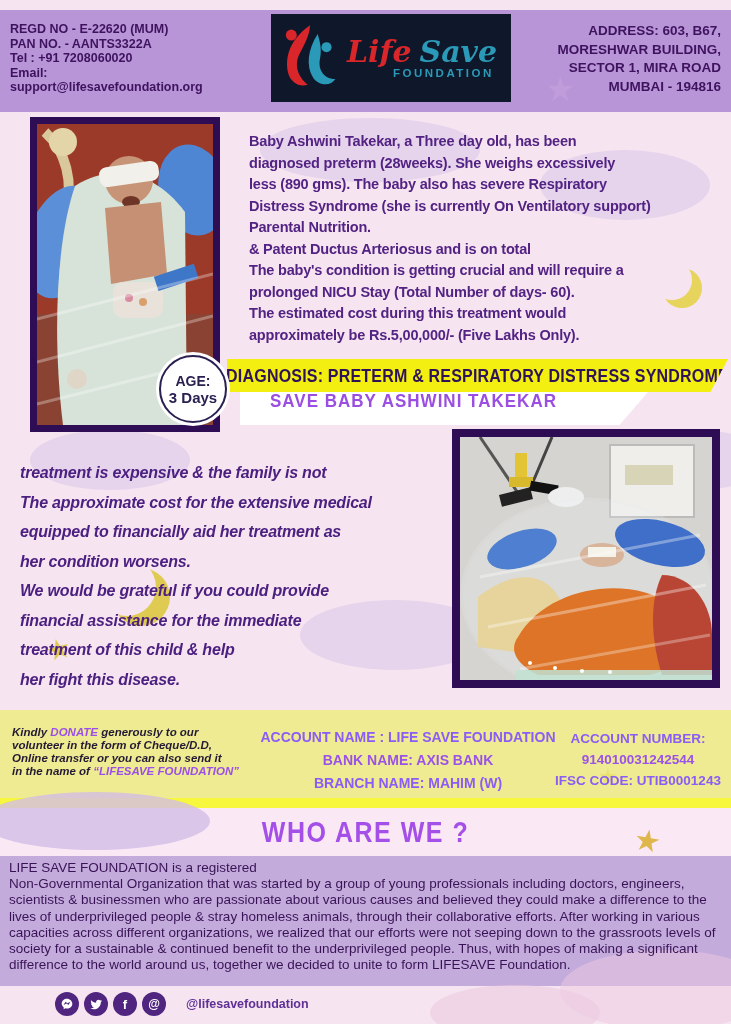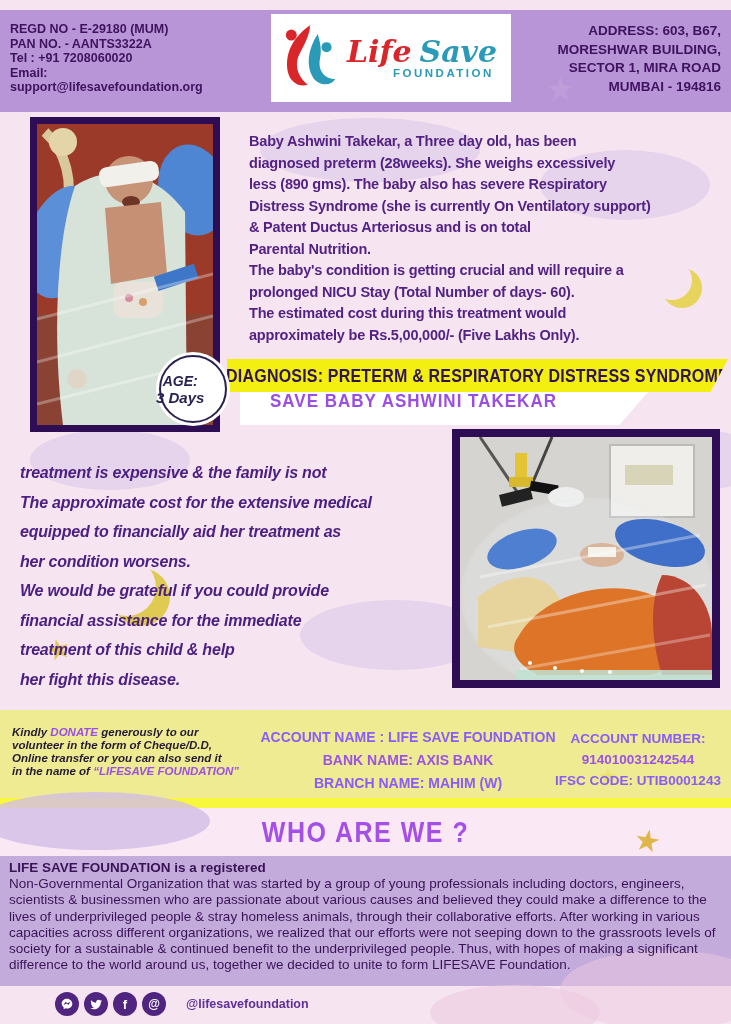--- a/index.html
+++ b/index.html
@@ -9,21 +9,21 @@
   .cloud{position:absolute;border-radius:50%;background:#d2bde6;opacity:.45;z-index:0;}
   .cloud.pink{background:#ecc9df;}
   .moon{position:absolute;border-radius:50%;background:transparent;z-index:0;}
   .star{position:absolute;color:#e2c94e;z-index:0;line-height:1;}
   
   .top-band{position:absolute;left:0;top:10px;width:731px;height:102px;background:#b795d6;z-index:1;}
   .hdr-left{position:absolute;left:10px;top:22px;color:#3f1260;font-weight:bold;
             font-size:12.5px;line-height:14.5px;z-index:2;}
   .hdr-addr{position:absolute;right:10px;top:22px;color:#3f1260;font-weight:bold;
             font-size:13.5px;line-height:18.5px;text-align:right;z-index:2;}
-  .logo-box{position:absolute;left:271px;top:14px;width:240px;height:88px;background:#ffffff;
+  .logo-box{position:absolute;left:271px;top:14px;width:240px;height:88px;background:#0f172a;
             display:flex;align-items:center;gap:4px;padding:2px 6px;box-sizing:border-box;z-index:2;}
   .logo-words{display:flex;flex-direction:column;align-items:flex-start;}
   .logo-script{font-family:"DejaVu Serif",serif;font-style:italic;font-weight:bold;font-size:30px;line-height:30px;}
   .logo-life{color:#d8262b;} .logo-save{color:#2a9ab8;margin-left:8px;}
   .logo-found{color:#2a9ab8;font-size:11.5px;letter-spacing:2.5px;font-weight:bold;margin:0 0 0 46px;}
   
   .photo{position:absolute;border:7px solid #2e0d54;background:#9c3a2a;z-index:2;}
   .photo-left{left:30px;top:117px;width:176px;height:301px;}
   .photo-right{left:452px;top:429px;width:252px;height:243px;border-width:8px;background:#d6d4d0;}
   .photo svg{display:block;width:100%;height:100%;}
@@ -36,21 +36,21 @@
                clip-path:polygon(0 0,100% 0,96.5% 100%,0 100%);z-index:2;
                display:flex;align-items:center;justify-content:center;}
   .diag-banner span{color:#2f1358;font-weight:bold;font-size:16px;letter-spacing:.2px;
                     transform:scaleY(1.15);white-space:nowrap;}
   .save-banner{position:absolute;left:240px;top:392px;width:408px;height:33px;background:#ffffff;
                clip-path:polygon(0 0,100% 0,93% 100%,0 100%);z-index:2;
                display:flex;}
   .save-banner span{color:#9b4fe0;font-weight:bold;font-size:17px;letter-spacing:1px;
                     padding-left:30px;transform:scaleY(1.12);white-space:nowrap;}
   .age-badge{position:absolute;left:156px;top:352px;width:74px;height:74px;border-radius:50%;
-             background:#fff;z-index:3;display:flex;align-items:center;font-style:italic;}
+             background:#fff;z-index:3;display:flex;align-items:center;justify-content:center;}
   .age-ring{position:absolute;inset:3px;border:2.5px solid #2a2052;border-radius:50%;}
   .age-txt{position:relative;text-align:center;color:#2a2052;font-weight:bold;}
   .age-txt .l1{font-size:14px;} .age-txt .l2{font-size:15px;}
   
   .appeal{position:absolute;left:20px;top:458px;width:440px;color:#4c2080;font-style:italic;
           font-weight:bold;font-size:16px;letter-spacing:-0.2px;line-height:29.5px;z-index:2;}
   .appeal div{white-space:nowrap;}
   
   .donate-band{position:absolute;left:0;top:710px;width:731px;height:88px;background:#eeeb92;z-index:1;}
   .donate-strip{position:absolute;left:0;top:798px;width:731px;height:10px;background:#f7f73e;z-index:1;}
@@ -62,21 +62,21 @@
   .acct-right{position:absolute;left:552px;top:728px;width:172px;text-align:center;font-weight:bold;
               font-size:13.5px;line-height:21px;z-index:2;}
   .acct-dark{color:#8b5cf6;} .acct-purple{color:#9b52e8;}
   
   .who-band{position:absolute;left:0;top:808px;width:731px;height:48px;background:#fbe8f5;z-index:1;
             display:flex;align-items:center;justify-content:center;}
   .who-band span{color:#a44fe8;font-weight:bold;font-size:25px;letter-spacing:1.5px;transform:scaleY(1.15);}
   .about-band{position:absolute;left:0;top:856px;width:731px;height:130px;background:#c3abdc;z-index:1;}
   .about-text{position:absolute;left:9px;top:860px;width:714px;color:#3a1356;font-size:13.5px;
               line-height:16.2px;z-index:2;}
-  .about-text .first{white-space:nowrap;font-weight:bold;}
+  .about-text .first{white-space:nowrap;font-weight:normal;}
   
   .footer{position:absolute;left:0;top:986px;width:731px;height:38px;background:#f6e5f0;z-index:1;}
   .sicons{position:absolute;left:55px;top:992px;display:flex;gap:5px;z-index:2;}
   .sicon{width:24px;height:24px;border-radius:50%;background:#4f2580;color:#fff;display:flex;
          align-items:center;justify-content:center;font-weight:bold;font-size:13px;}
   .sicon svg{width:16px;height:16px;display:block;}
   .handle{position:absolute;left:186px;top:997px;color:#5f2f96;font-weight:bold;font-size:12.5px;z-index:2;}
 </style>
 </head>
 <body>
@@ -94,21 +94,21 @@
   <div class="moon" style="left:652px;top:260px;width:40px;height:40px;box-shadow:10px 8px 0 0 #e6d45c;"></div>
   <div class="moon" style="left:98px;top:558px;width:58px;height:58px;box-shadow:14px 10px 0 0 #e0cb52;z-index:1;"></div>
   <div class="star" style="left:46px;top:636px;font-size:28px;transform:rotate(-15deg);z-index:1;">★</div>
   <div class="star" style="left:634px;top:826px;font-size:30px;color:#dfb64a;z-index:2;transform:rotate(10deg);">★</div>
   <div class="star" style="left:598px;top:766px;font-size:22px;color:#e8e06a;opacity:.8;z-index:2;">★</div>
   <div class="star" style="left:545px;top:72px;font-size:34px;color:#c4a0dc;opacity:.7;z-index:2;">★</div>
 
   <div class="top-band"></div>
 
   <div class="hdr-left">
-    <div>REGD NO - E-29180 (MUM)</div>
+    <div>REGD NO - E-22620 (MUM)</div>
     <div>PAN NO. - AANTS3322A</div>
     <div>Tel : +91 7208060020</div>
     <div>Email:</div>
     <div>support@lifesavefoundation.org</div>
   </div>
 
   <div class="logo-box">
     <span>
       <svg width="66" height="74" viewBox="0 0 60 64">
         <circle cx="13" cy="13" r="5" fill="#d8262b"></circle>
@@ -152,22 +152,22 @@
       <path d="M0 280 L176 236" stroke="#ffffff" stroke-width="3" opacity=".3"></path>
       <circle cx="40" cy="255" r="10" fill="#e0d6c8"></circle>
     </svg>
   </div>
 
   <div class="case-text">
     <div>Baby Ashwini Takekar, a Three day old, has been</div>
     <div>diagnosed preterm (28weeks). She weighs excessively</div>
     <div>less (890 gms). The baby also has severe Respiratory</div>
     <div>Distress Syndrome (she is currently On Ventilatory support)</div>
+    <div>Parental Nutrition.</div>
     <div>&amp; Patent Ductus Arteriosus and is on total</div>
-    <div>Parental Nutrition.</div>
     <div>The baby's condition is getting crucial and will require a</div>
     <div>prolonged NICU Stay (Total Number of days- 60).</div>
     <div>The estimated cost during this treatment would</div>
     <div>approximately be Rs.5,00,000/- (Five Lakhs Only).</div>
   </div>
 
   <div class="diag-banner">
     <span>DIAGNOSIS: PRETERM &amp; RESPIRATORY DISTRESS SYNDROME</span>
   </div>
   <div class="save-banner">

